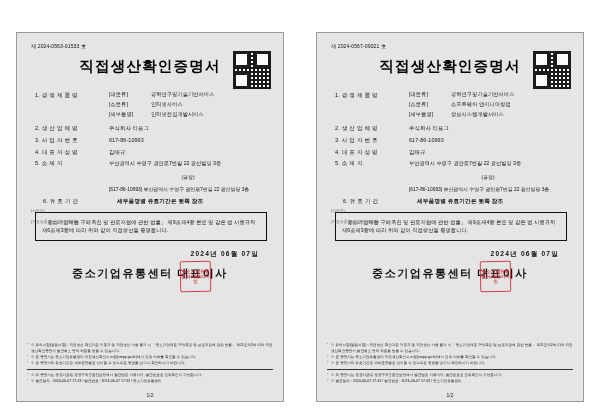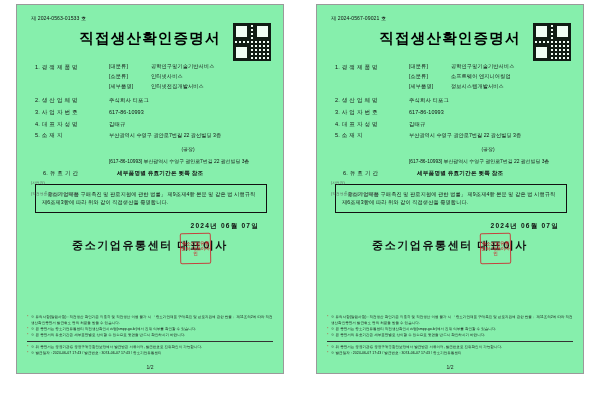--- a/index.html
+++ b/index.html
@@ -19,24 +19,24 @@
     width: 300px;
     height: 415px;
     box-sizing: border-box;
   }
   .sheet-left { left: 0; }
   .sheet-right { left: 300px; }
 
   .page {
     position: absolute;
     left: 16px;
-    top: 4px;
+    top: 32px;
     width: 268px;
     height: 370px;
-    background: #86efac;
+    background: #e5e5e5;
     border: 1px solid #9a9a9a;
     box-sizing: border-box;
     padding: 8px 10px 0 10px;
     font-size: 5.2px;
     color: #111;
   }
 
   .doc-no {
     font-size: 5.1px;
     letter-spacing: 0.1px;

